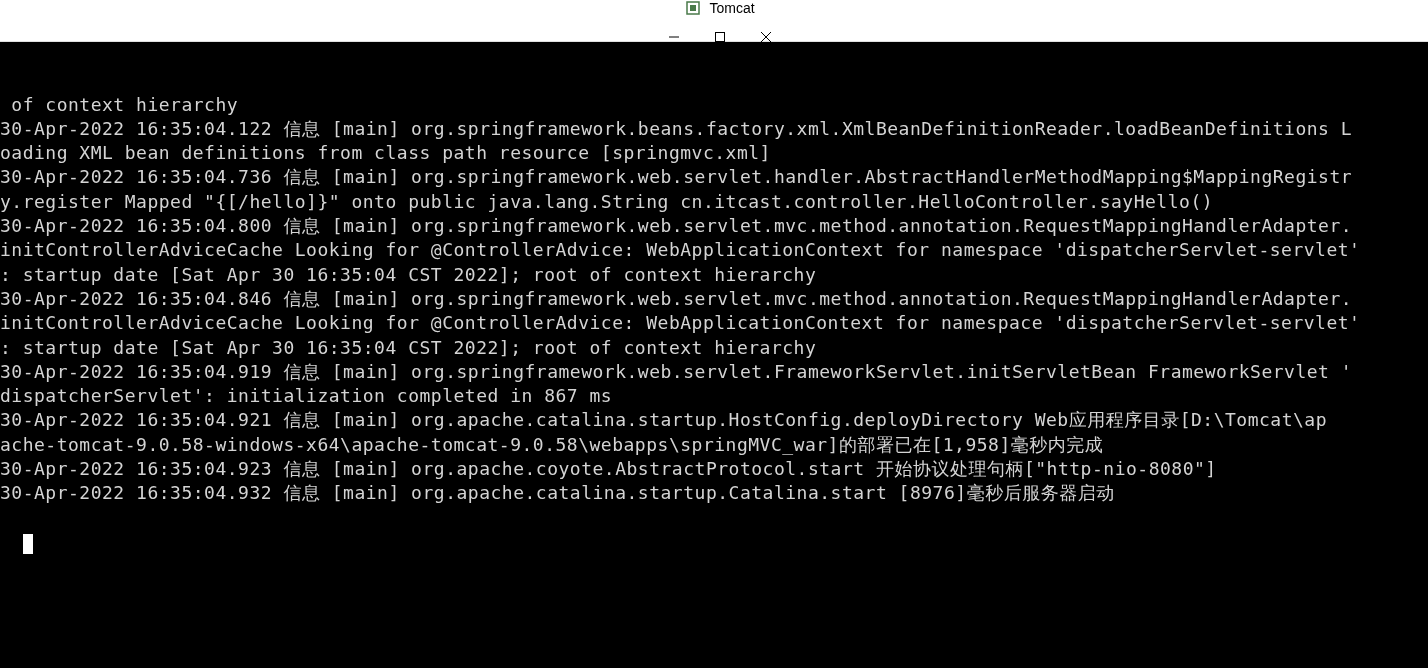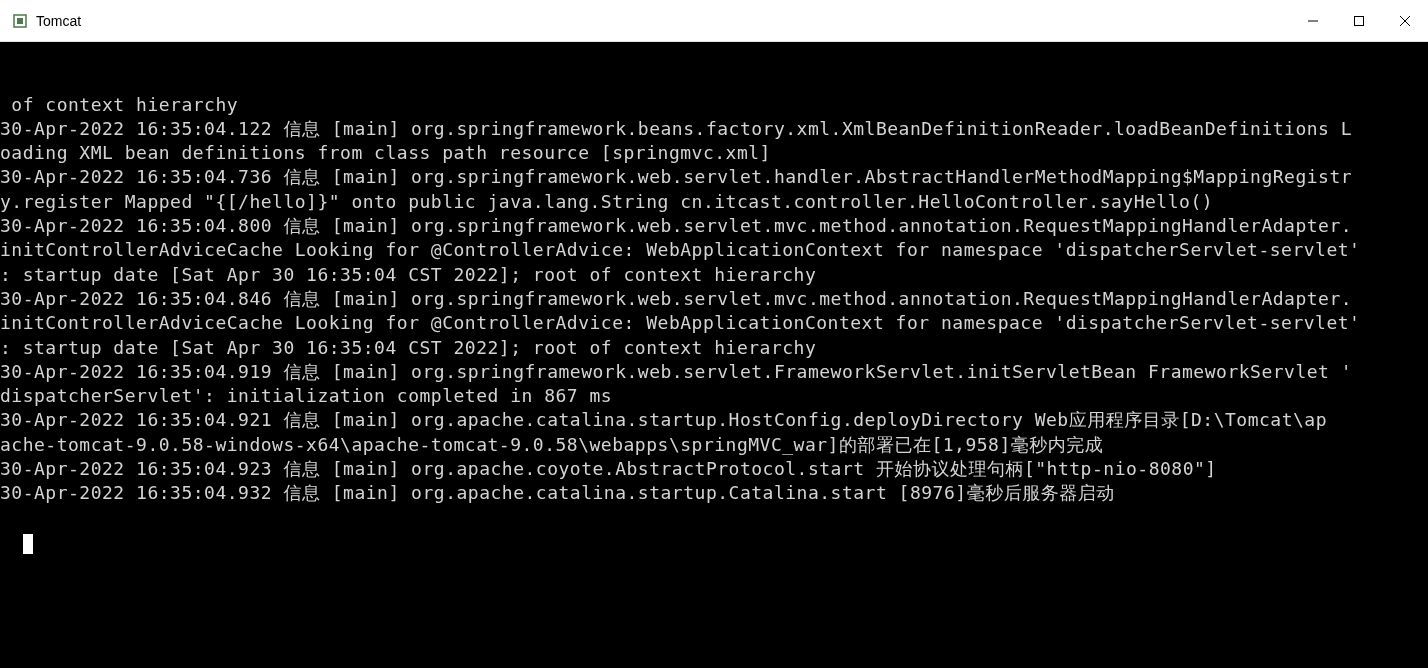--- a/index.html
+++ b/index.html
@@ -15,20 +15,21 @@
       overflow: hidden;
     }
     .titlebar {
       height: 42px;
       background: #ffffff;
       display: flex;
       align-items: center;
       justify-content: space-between;
       padding: 0 0 0 12px;
       border-bottom: 1px solid #e0e0e0;
+      flex-direction: column;
     }
     .titlebar-left {
       display: flex;
       align-items: center;
       gap: 8px;
     }
     .app-icon {
       width: 16px;
       height: 16px;
       display: inline-flex;

